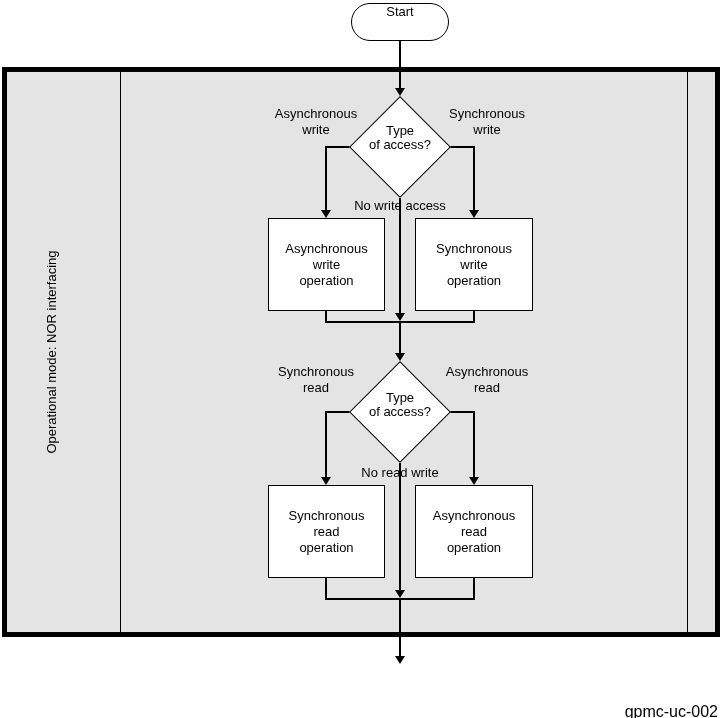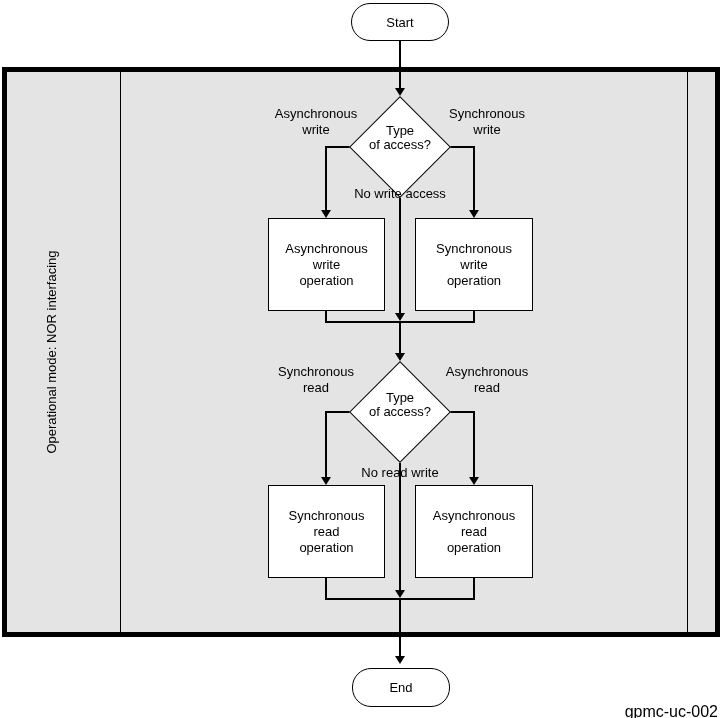--- a/index.html
+++ b/index.html
@@ -13,21 +13,21 @@
          border:5px solid var(--line);background:var(--lane-bg);box-sizing:border-box;}
   .divider{position:absolute;top:72px;height:560px;width:1px;background:var(--line);}
   .lane-title{position:absolute;left:-68px;top:344px;width:240px;height:16px;
               transform:rotate(-90deg);text-align:center;font-size:13px;white-space:nowrap;}
   .vline{position:absolute;width:2px;background:var(--line);}
   .hline{position:absolute;height:2px;background:var(--line);}
   .arrow{position:absolute;width:0;height:0;
          border-left:5px solid transparent;border-right:5px solid transparent;
          border-top:8px solid var(--line);}
   .node{position:absolute;background:var(--node-bg);border:1px solid var(--line);box-sizing:border-box;}
-  .terminator{border-radius:19px;display:flex;align-items:center;justify-content:center;font-size:13px;}
+  .terminator{border-radius:19px;display:flex;justify-content:center;font-size:13px;}
   .process{display:flex;flex-direction:column;align-items:center;justify-content:center;
            font-size:13px;line-height:16px;text-align:center;}
   .diamond{transform:rotate(45deg);}
   .dlabel{position:absolute;width:110px;text-align:center;font-size:13px;line-height:14px;}
   .elabel{position:absolute;text-align:center;font-size:13px;line-height:16px;}
   .caption{position:absolute;left:600px;top:703px;width:118px;text-align:right;font-size:16px;text-decoration:underline;}
 </style>
 </head>
 <body>
 
@@ -108,33 +108,30 @@
     <div>read</div>
     <div>operation</div>
   </div>
 
   <div class="node process" style="left:415px;top:485px;width:118px;height:93px">
     <div>Asynchronous</div>
     <div>read</div>
     <div>operation</div>
   </div>
 
-  <div class="node terminator" style="left:352px;top:668px;width:98px;height:39px">
-    <span>End</span>
-  </div>
 
   <div class="elabel" style="left:266px;top:106px;width:100px">
     <div>Asynchronous</div>
     <div>write</div>
   </div>
   <div class="elabel" style="left:437px;top:106px;width:100px">
     <div>Synchronous</div>
     <div>write</div>
   </div>
-  <div class="elabel" style="left:340px;top:186px;width:120px">No write access</div>
+  <div class="elabel" style="left:340px;top:198px;width:120px">No write access</div>
 
   <div class="elabel" style="left:266px;top:364px;width:100px">
     <div>Synchronous</div>
     <div>read</div>
   </div>
   <div class="elabel" style="left:437px;top:364px;width:100px">
     <div>Asynchronous</div>
     <div>read</div>
   </div>
   <div class="elabel" style="left:340px;top:465px;width:120px">No read write</div>

